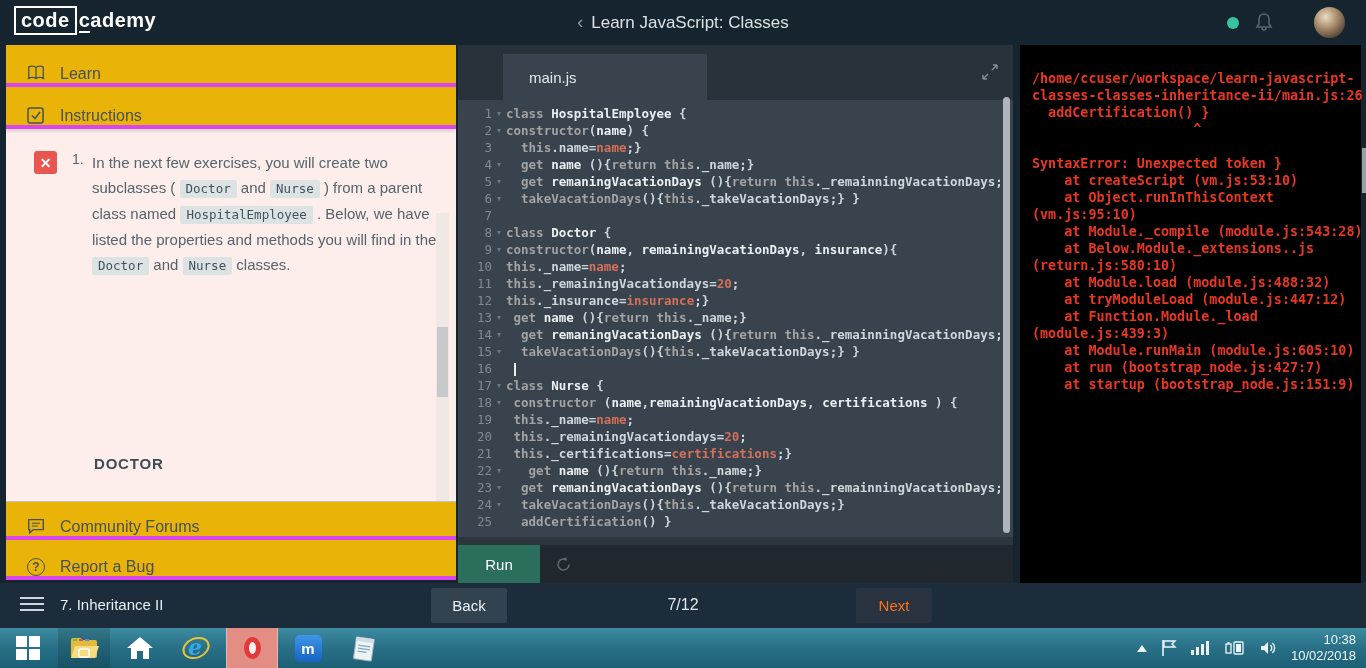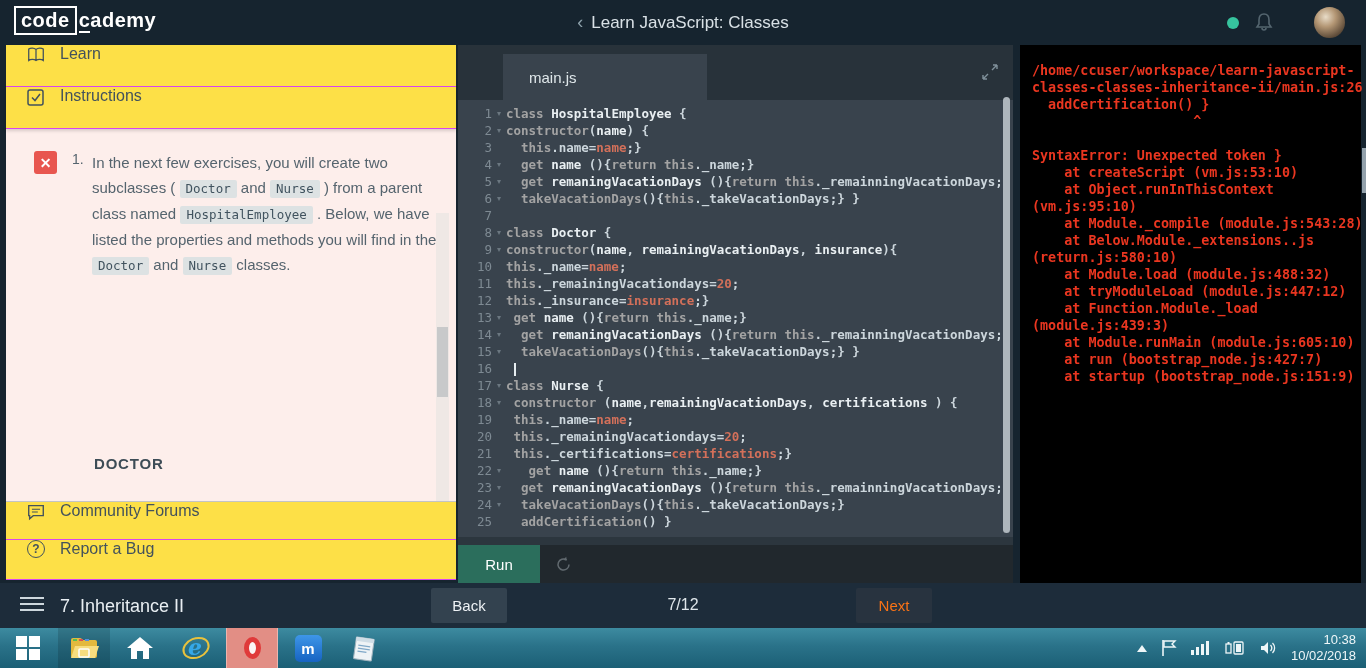--- a/index.html
+++ b/index.html
@@ -13,22 +13,22 @@
   .logo .ul { border-bottom:2px solid #fff; }
   .top-title { position:absolute; left:0; right:0; top:12px; text-align:center; color:#d9e1e6; font-size:17px; }
   .top-title .chev { color:#8fa3ad; margin-right:8px; font-size:18px; }
   .status-dot { position:absolute; left:1227px; top:17px; width:12px; height:12px; border-radius:50%; background:#36c49e; }
   .bell { position:absolute; left:1253px; top:11px; width:22px; height:22px; }
   .avatar { position:absolute; left:1314px; top:7px; width:31px; height:31px; border-radius:50%;
             background:radial-gradient(circle at 38% 32%, #e8dcc8 0%, #b39674 35%, #5c4a38 75%, #2e2620 100%); }
 
   
   .sidebar { position:absolute; left:6px; top:45px; width:450px; height:535px; background:#fdeeeb; }
-  .side-row { position:absolute; left:0; width:450px; background:#fde047; border-bottom:1px solid #d946ef;
-              display:flex; align-items:flex-start; color:#43525c; font-size:16px; }
+  .side-row { position:absolute; left:0; width:450px; background:#eab308; border-bottom:4px solid #d946ef;
+              display:flex; align-items:flex-end; color:#43525c; font-size:16px; }
   .side-row .ric { width:20px; height:20px; margin:0 14px 0 20px; flex:0 0 auto; }
   .row-learn { top:0; height:42px; }
   .row-instr { top:42px; height:42px; box-shadow:0 2px 3px rgba(0,0,0,0.15); }
   .row-forums { top:456px; height:39px; border-top:1px solid #c3c4c4; }
   .row-bug { top:495px; height:40px; }
   .qcirc { width:18px; height:18px; border:1.5px solid #43525c; border-radius:50%; font-size:12px; font-weight:bold;
            display:flex; align-items:center; justify-content:center; margin:0 15px 0 21px; }
 
   .instr-body { position:absolute; left:0; top:84px; width:450px; height:372px; overflow:hidden; color:#55646e; }
   .xbadge { position:absolute; left:28px; top:22px; width:23px; height:23px; background:#e8564f; border-radius:3px;
@@ -60,30 +60,30 @@
   .caret { display:inline-block; width:2px; height:13px; background:#e6edf0; vertical-align:middle; }
   .ed-vscroll { position:absolute; right:3px; top:52px; width:7px; height:436px; background:#aeb6bc; border-radius:4px; }
   .ed-hstrip { position:absolute; left:0; top:492px; width:555px; height:8px; background:#2c363e; }
   .runbar { position:absolute; left:0; top:500px; width:555px; height:38px; background:#21282d; }
   .run-btn { position:absolute; left:0; top:0; width:82px; height:38px; background:#2b6e5c; color:#fff;
              font-size:15px; display:flex; align-items:center; justify-content:center; }
   .reset-ic { position:absolute; left:96px; top:10px; width:19px; height:19px; opacity:0.6; }
 
   
   .console { position:absolute; left:1020px; top:45px; width:341px; height:610px; background:#000;
-             padding:17px 0 0 12px; }
+             padding:25px 0 0 12px; }
   .con-line { font-family:"DejaVu Sans Mono","Liberation Mono",monospace; font-size:13.4px; font-weight:bold;
               color:#ea3620; height:17px; line-height:17px; white-space:pre; }
   .page-scroll { position:absolute; left:1362px; top:148px; width:4px; height:45px; background:#93a1ab; }
 
   
   .lessonbar { position:absolute; left:0; top:583px; width:1366px; height:45px; background:#1d2c3a; }
   .burger { position:absolute; left:20px; top:14px; width:24px; height:16px; cursor:pointer; }
   .burger div { height:2px; background:#cdd7dd; margin-bottom:4px; }
-  .lesson-title { position:absolute; left:60px; top:13px; color:#e8eef2; font-size:18px; }
+  .lesson-title { position:absolute; left:60px; top:13px; color:#e8eef2; font-size:15px; }
   .lbtn { position:absolute; top:5px; height:35px; display:flex; align-items:center; justify-content:center;
           font-size:15px; border-radius:2px; }
   .btn-back { left:431px; width:76px; background:#33424f; color:#eef2f5; }
   .progress { position:absolute; left:0; right:0; top:13px; text-align:center; color:#dfe6ea; font-size:16px; }
   .btn-next { left:856px; width:76px; background:#28333f; color:#f97316; }
   .btn-help { left:1251px; width:106px; background:#33424f; color:#eef2f5; }
 
   
   .taskbar { position:absolute; left:0; top:628px; width:1366px; height:40px;
              background:linear-gradient(180deg,#3d8ba0 0%, #2a7289 45%, #1b5f75 100%); }

